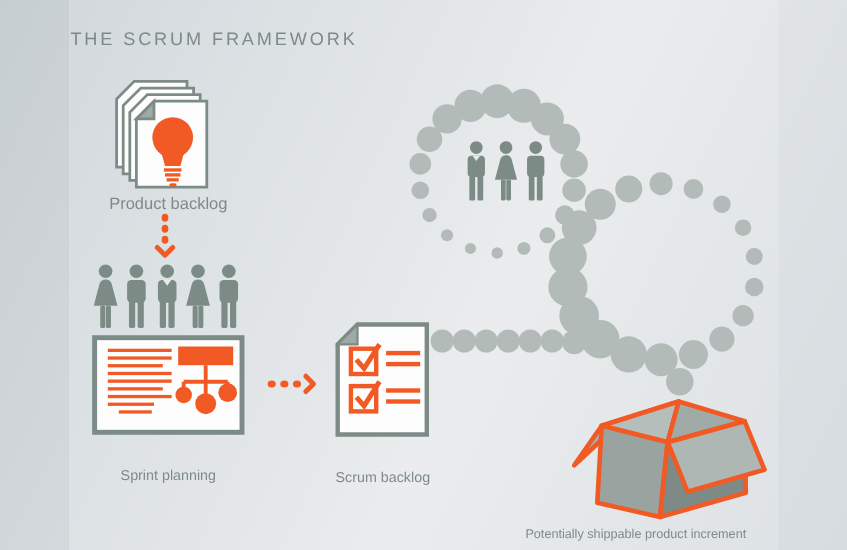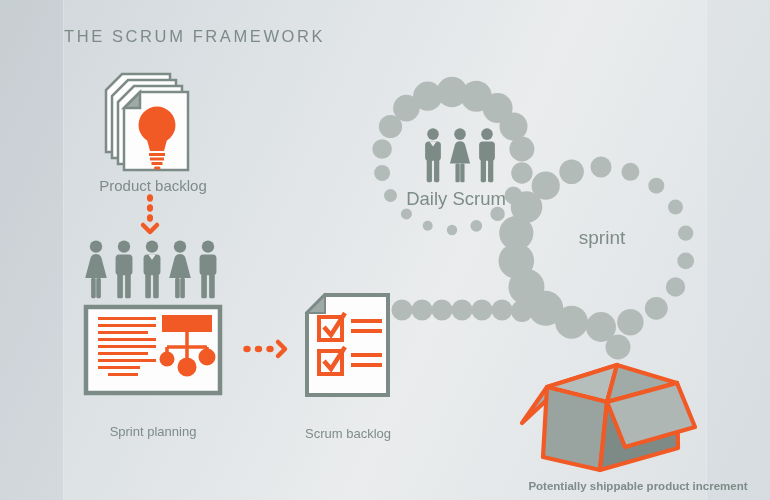--- a/index.html
+++ b/index.html
@@ -194,18 +194,16 @@
       <path d="M617,365 L677,383 L607,402 Z" fill="#a0aba7"></path>
       <path d="M547,387 L607,402 L600,470 L543,457 Z" fill="#99a4a0"></path>
       <path d="M607,402 L677,383 L678,448 L600,470 Z" fill="#7e8a86"></path>
       <path d="M607,402 L677,383 L695,427 L625,447 Z" fill="#aeb7b4"></path>
     </g>
   </svg>
 
   <div class="label sm" style="left:153px;top:177px;">Product backlog</div>
   <div class="label md" style="left:153px;top:400px;">Sprint planning</div>
   <div class="label md" style="left:348px;top:402px;">Scrum backlog</div>
-  <div class="label lg" style="left:456px;top:188px;">Daily Scrum</div>
   <div class="label xl" style="left:602px;top:226px;">
-    <div>sprint</div>
   </div>
-  <div class="label caption" style="left:638px;top:480px;font-weight:bold;">Potentially shippable product increment</div>
+  <div class="label caption" style="left:578px;top:480px;">Potentially shippable product increment</div>
 </div>
 
 </body></html>

